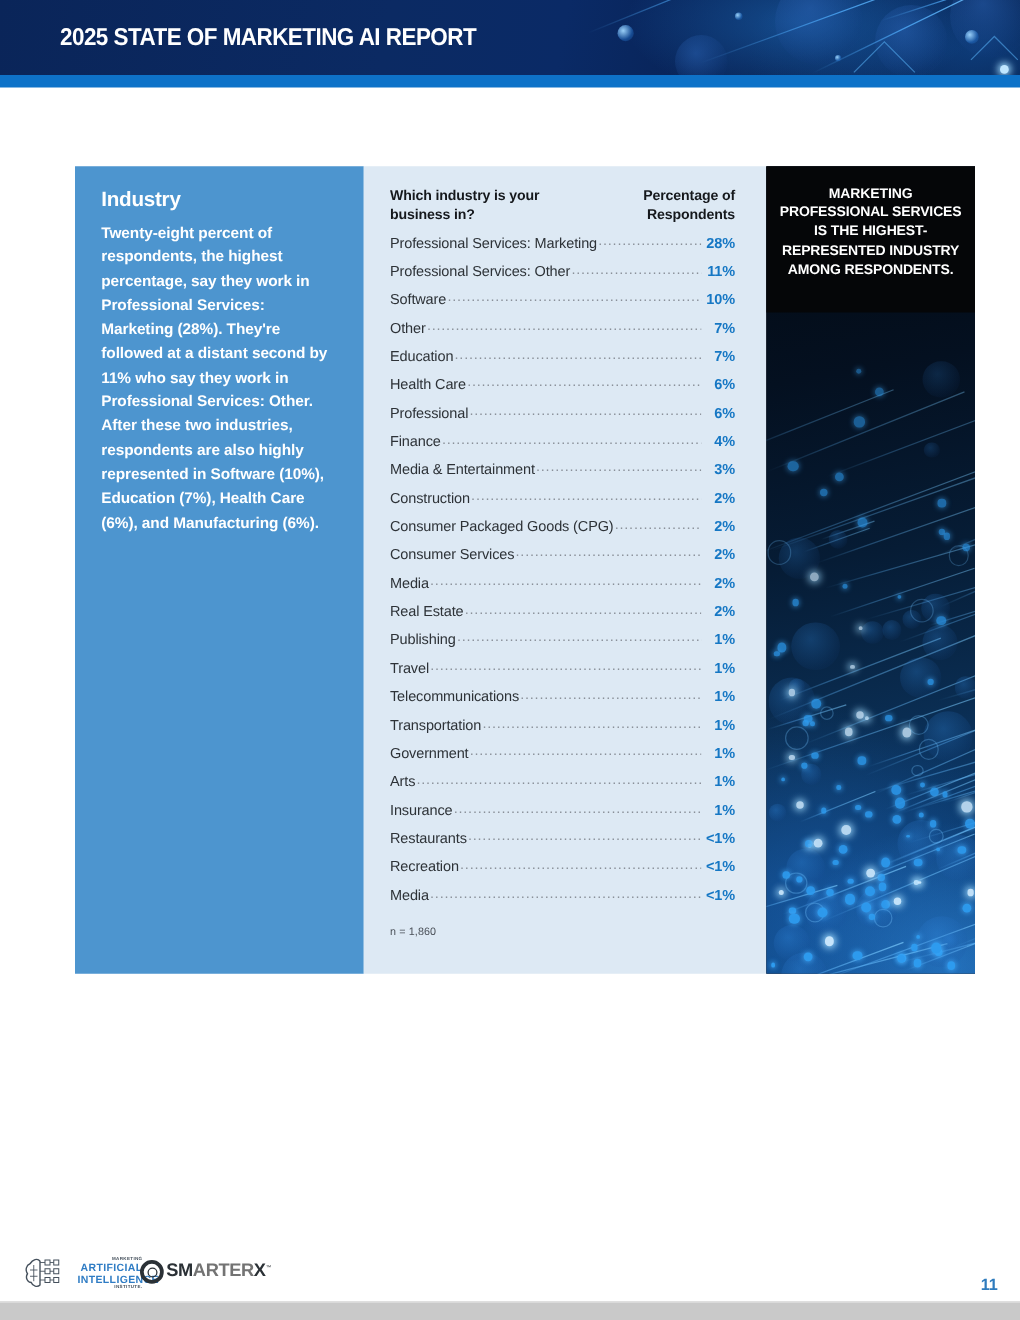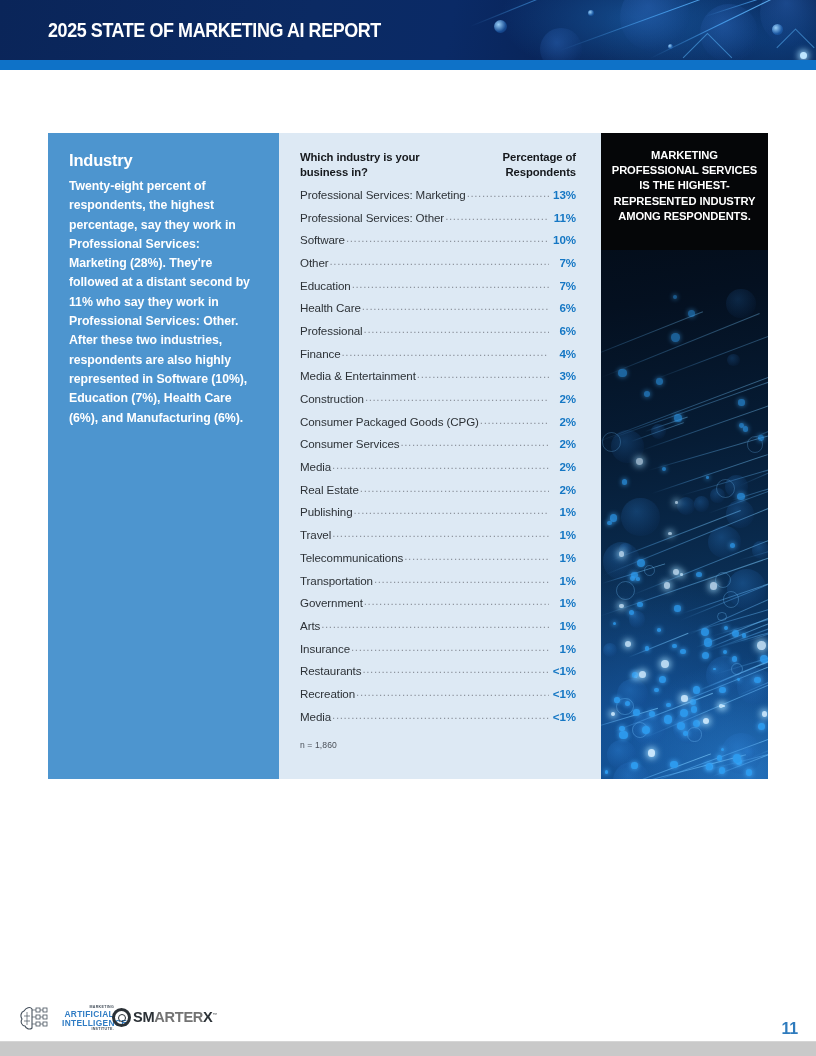--- a/index.html
+++ b/index.html
@@ -67,21 +67,21 @@
   .header-rule {
     position: absolute;
     left: 0; top: 60px;
     width: 816px; height: 10px;
     background: #0e72c8;
   }
 
   
   .panels {
     position: absolute;
-    left: 48px;
+    left: 60px;
     top: 133px;
     width: 600px;
     height: 646px;
   }
 
   
   .panel-left {
     position: absolute;
     left: 0; top: 0;
     width: 231px;
@@ -298,21 +298,21 @@
   .sx-text em { font-style: normal; color: #737373; }
   .sx-tm {
     font-size: 4.5px;
     vertical-align: super;
     font-weight: normal;
     color: #2b3136;
   }
   .page-num {
     position: absolute;
     right: 18px; top: 24px;
-    font-size: 16px;
+    font-size: 13px;
     font-weight: bold;
     color: #2e7bbd;
     letter-spacing: -0.2px;
   }
   .bottom-bar {
     position: absolute;
     left: 0; top: 1042px;
     width: 816px; height: 14px;
     background: #c9c9c9;
   }
@@ -355,21 +355,21 @@
 
   <div class="panel-mid">
     <div class="tbl-head">
       <div class="q">Which industry is your business in?</div>
       <div class="p">Percentage of Respondents</div>
     </div>
     <div id="table-rows">
         <div class="row">
           <span class="lbl">Professional Services: Marketing</span>
           <span class="dots">..........................................................................................</span>
-          <span class="val">13%</span>
+          <span class="val">28%</span>
         </div>
         <div class="row">
           <span class="lbl">Professional Services: Other</span>
           <span class="dots">..........................................................................................</span>
           <span class="val">11%</span>
         </div>
         <div class="row">
           <span class="lbl">Software</span>
           <span class="dots">..........................................................................................</span>
           <span class="val">10%</span>

